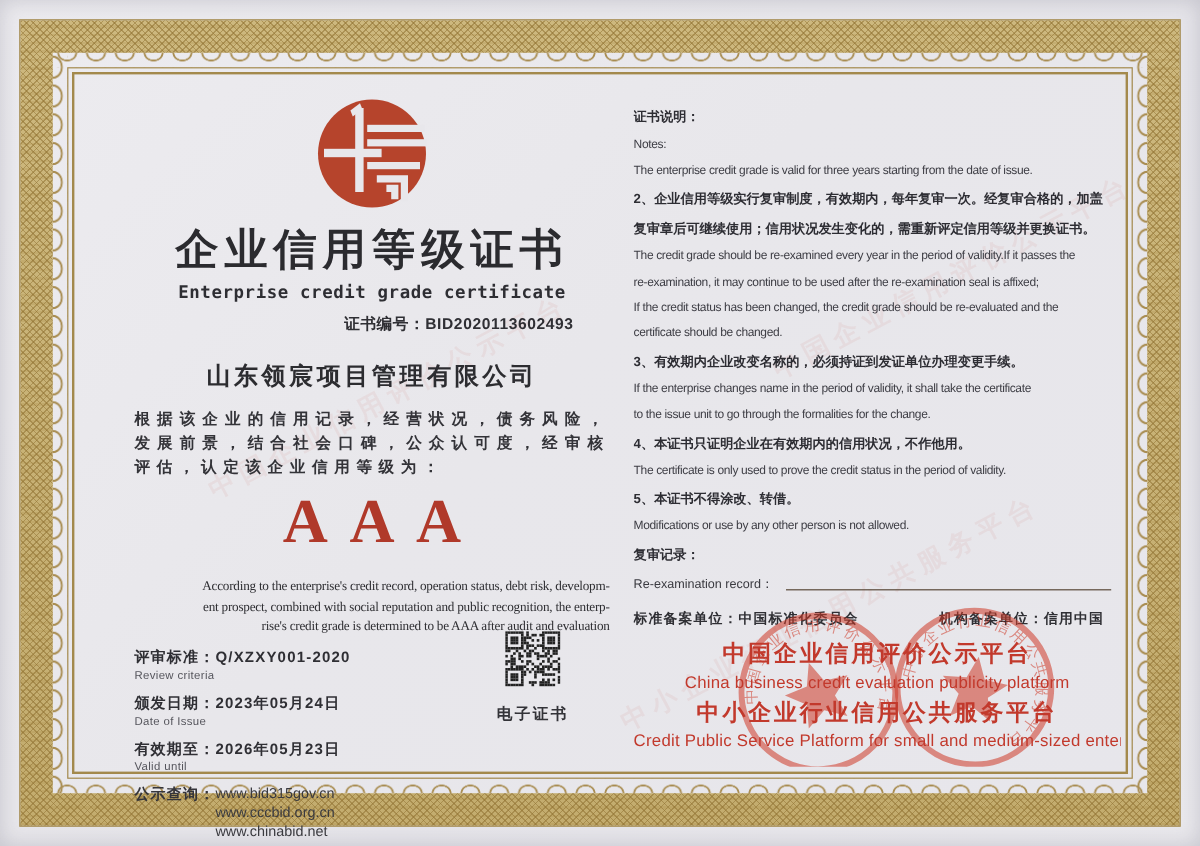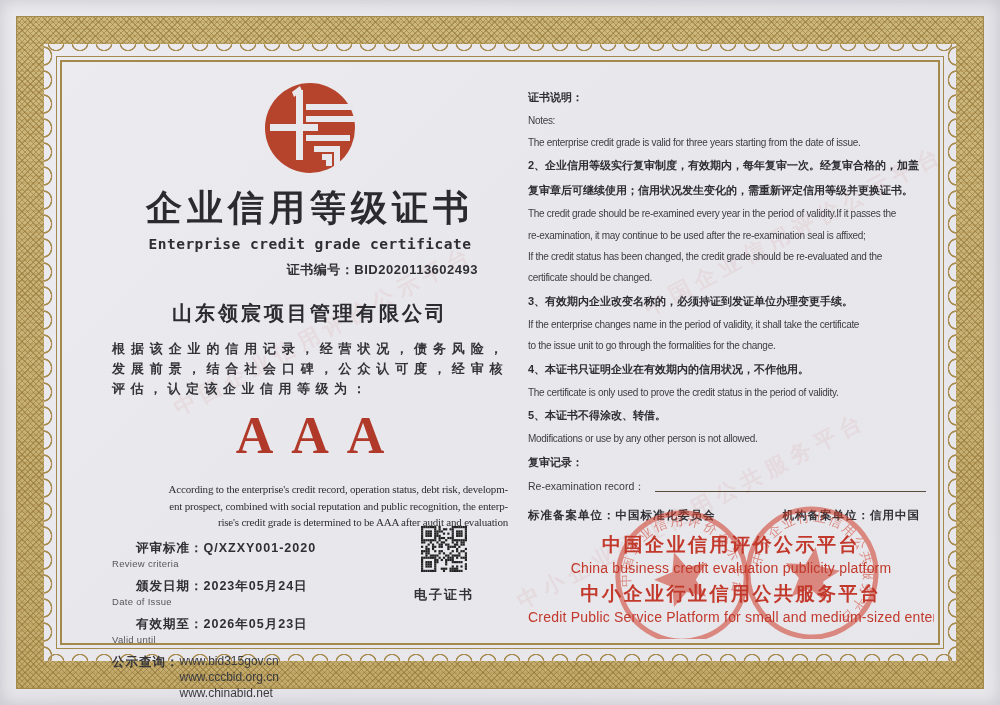--- a/index.html
+++ b/index.html
@@ -51,21 +51,21 @@
   .para-zh{margin-top:12px;text-align:justify;font-size:13px;font-weight:600;letter-spacing:5.5px;
            line-height:1.55;color:#333338;}
   .grade{margin-top:2px;font-family:"Liberation Serif","DejaVu Serif",serif;font-size:52px;line-height:70px;
          font-weight:700;letter-spacing:18px;color:#b0392a;text-indent:18px;}
   .para-en{margin-top:10px;text-align:right;font-family:"Liberation Serif","DejaVu Serif",serif;
            font-size:11px;letter-spacing:-.2px;line-height:1.5;color:#2f2f33;}
   .para-en div{white-space:nowrap;}
   .meta{margin-top:9px;text-align:left;}
   .meta-row{margin-bottom:9px;}
   .meta-line{font-size:12.5px;color:#2f2f34;letter-spacing:1px;}
-  .meta-label{font-weight:700;margin-left:24px;}
+  .meta-label{font-weight:700;}
   .meta-value{font-weight:600;}
   .meta-sub{font-size:9.5px;color:#55555c;margin-top:1px;letter-spacing:.3px;}
   .inquiry-row{display:flex;text-align:left;font-size:12px;}
   .inquiry-label{font-weight:700;font-size:12.5px;letter-spacing:1px;white-space:nowrap;}
   .url-list div{line-height:1.32;color:#3a3a3f;}
   .qr-block{position:absolute;left:286px;top:460px;width:92px;text-align:center;}
   .qr-box{width:46px;height:46px;margin:0 auto;color:#222;}
   .qr-box svg{width:46px;height:46px;display:block;}
   .eqr-label{margin-top:14px;font-size:13px;letter-spacing:2px;color:#333338;font-weight:600;}
   

